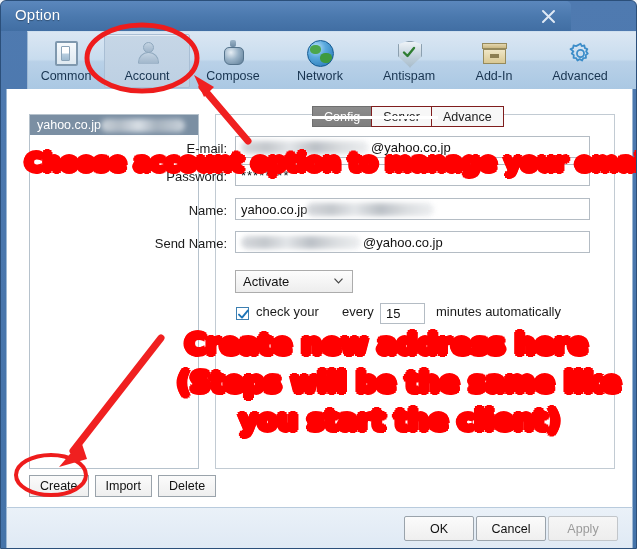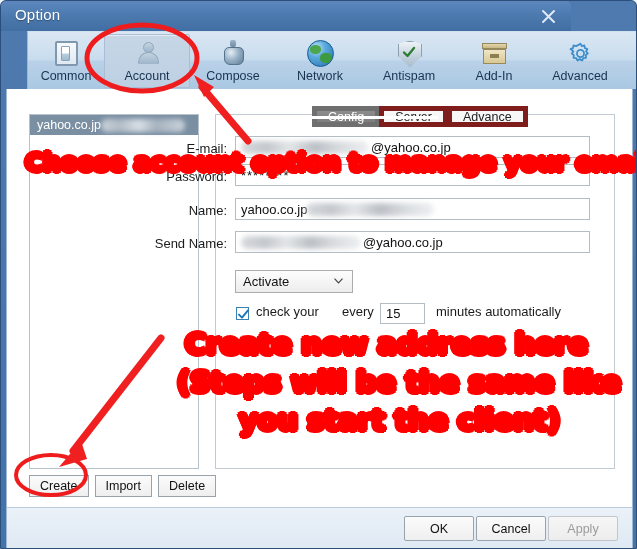--- a/index.html
+++ b/index.html
@@ -126,21 +126,21 @@
   
   .cfg-group{
     position:absolute;left:208px;top:25px;width:400px;height:355px;
     border:1px solid #c2cbd3;box-sizing:border-box;background:#ffffff;
   }
   .tabstrip{
     position:absolute;left:305px;top:17px;display:flex;z-index:4;
   }
   .tab{
     height:21px;padding:0 11px;display:flex;align-items:center;
-    font-size:12.5px;background:#f7f7f7;border:5px solid #7f1d1d;
+    font-size:12.5px;background:#f7f7f7;border:1px solid #7f1d1d;
     margin-right:-1px;color:#222;cursor:pointer;box-sizing:border-box;
   }
   .tab.active{
     background:linear-gradient(180deg,#8c8c8c 0%,#7e7e7e 100%);
     color:#ffffff;border-color:#6f6f6f;
   }
   .tabstrip-mask{
     position:absolute;left:305px;top:27px;width:126px;height:3px;background:#ffffff;z-index:5;
   }
   .fld-label{

